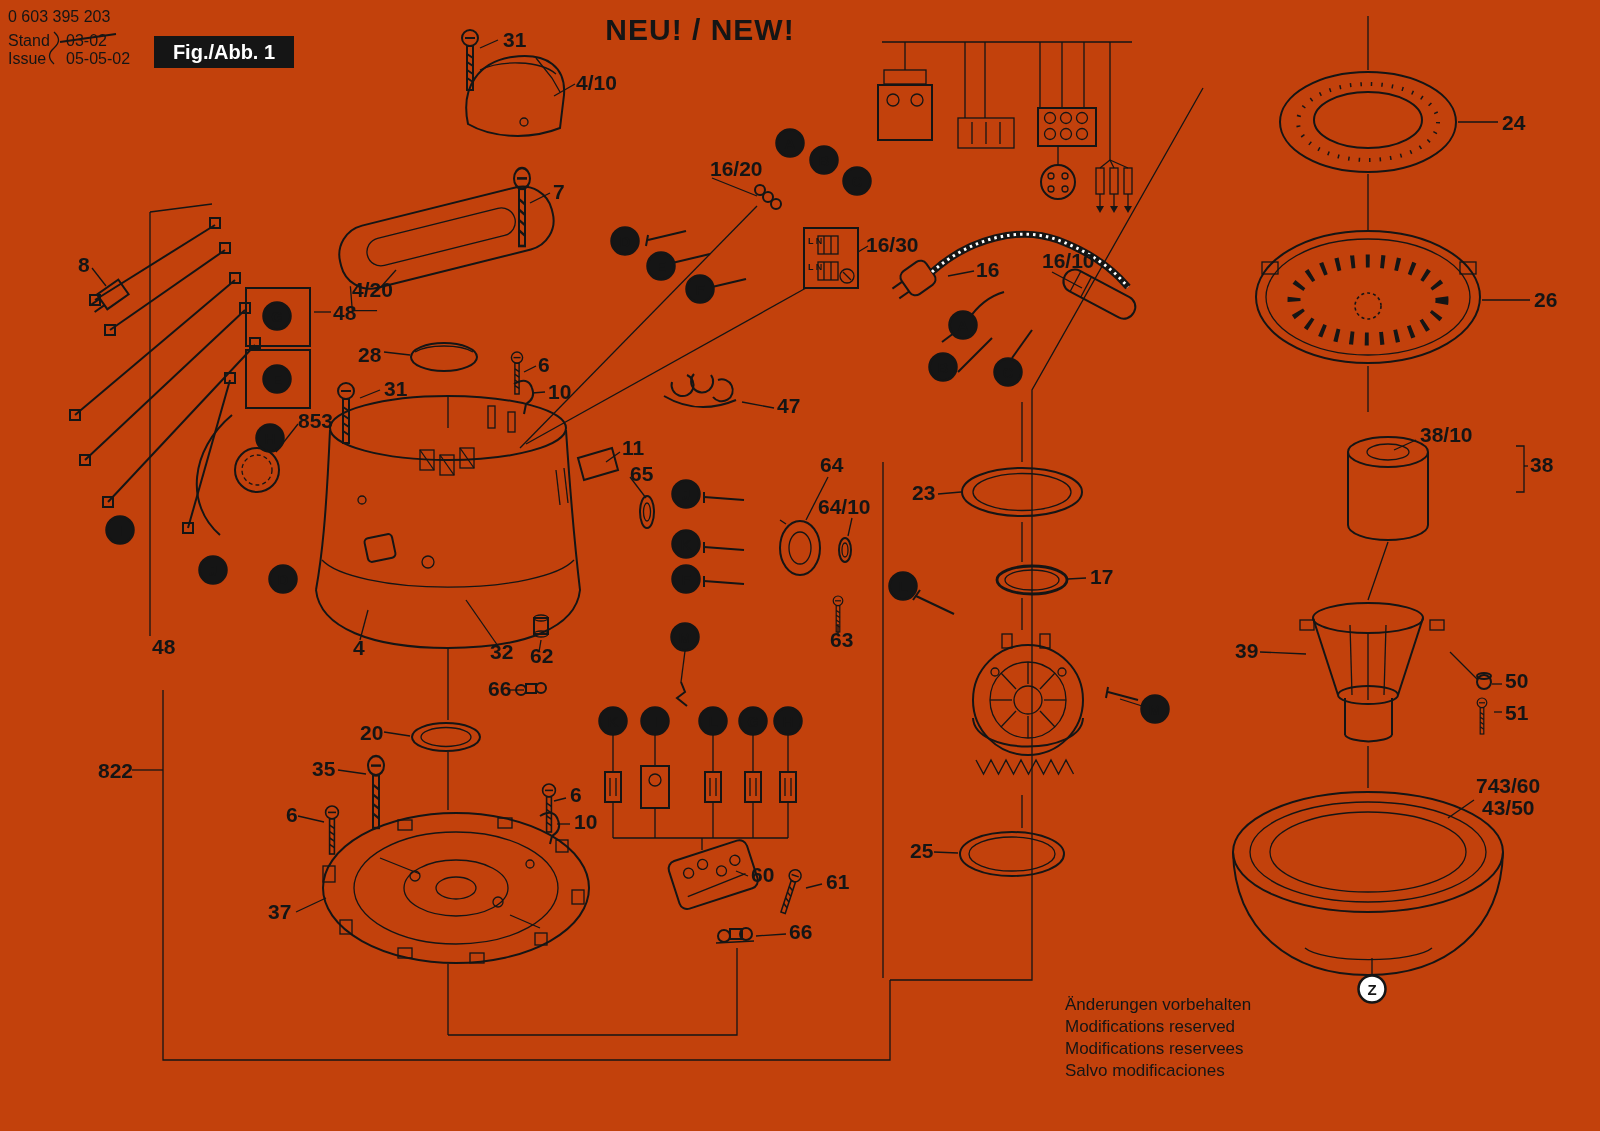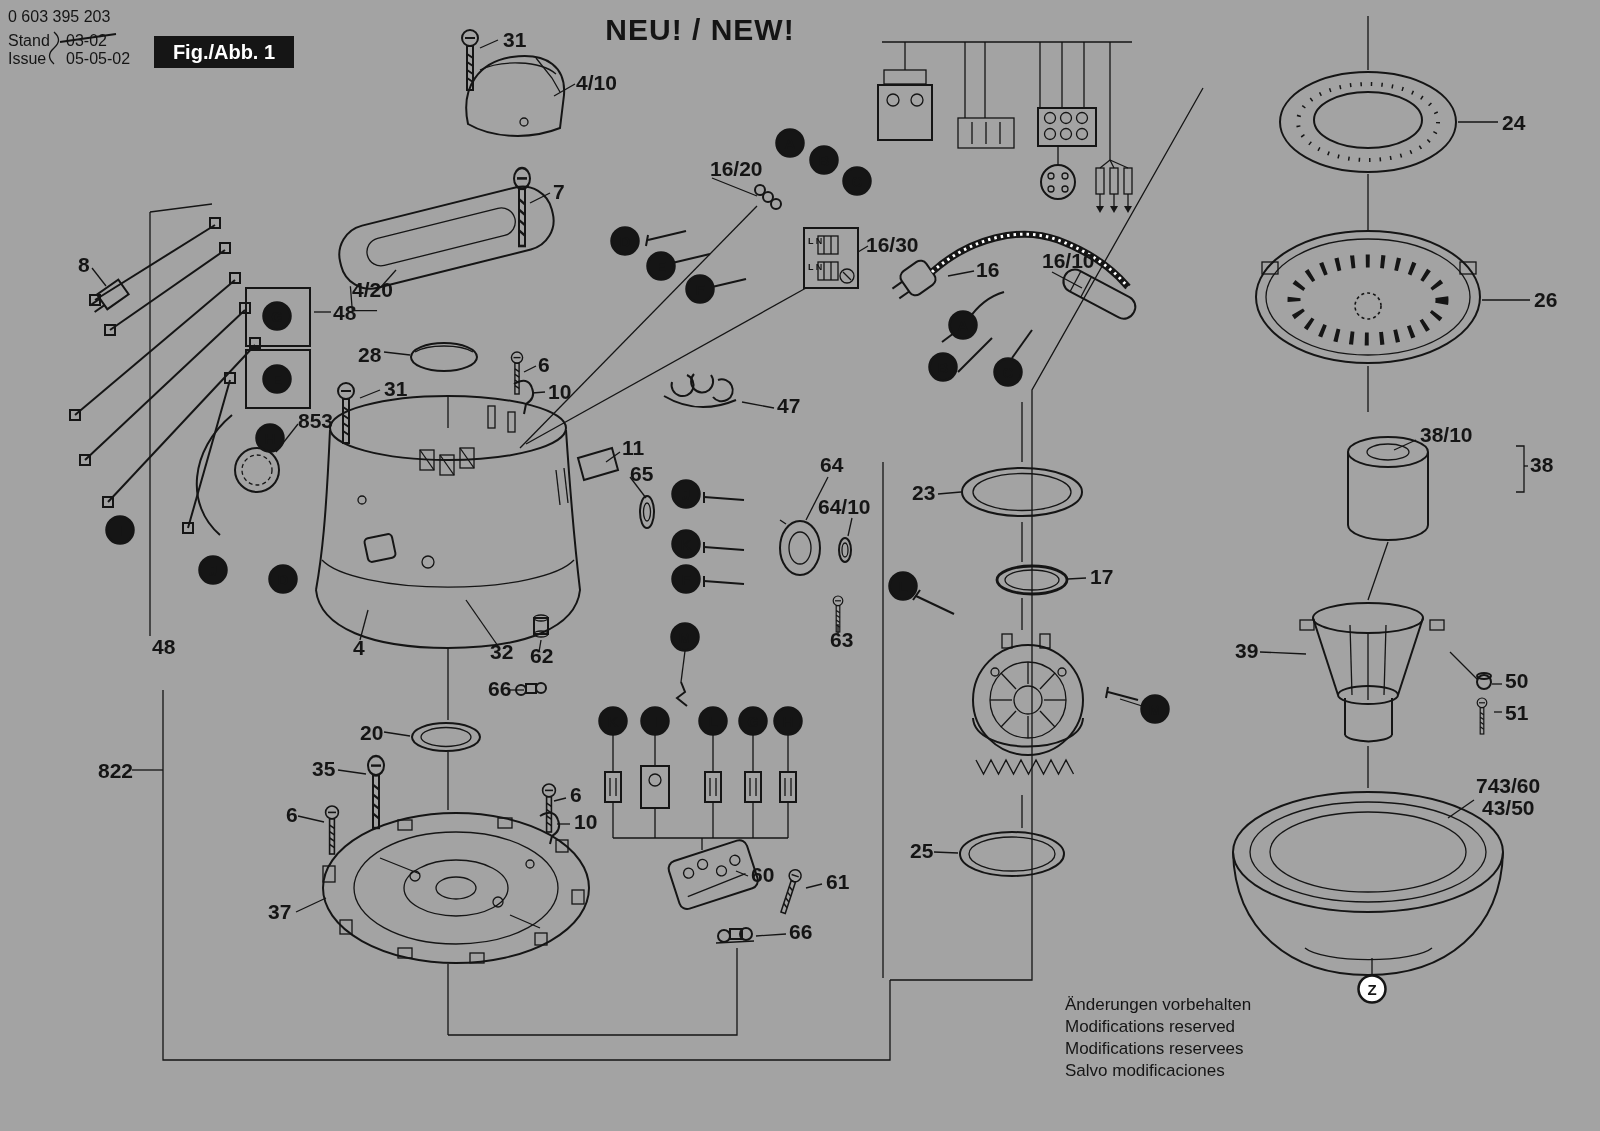--- a/index.html
+++ b/index.html
@@ -1,16 +1,16 @@
 <!DOCTYPE html>
 <html><head>
 <meta charset="utf-8">
 <style>
   html,body{margin:0;padding:0;background:#fff;}
-  .stage{position:relative;width:1600px;height:1131px;background:#a3a3a3;overflow:hidden;
+  .stage{position:relative;width:1600px;height:1131px;background:#c2410c;overflow:hidden;
          font-family:"Liberation Sans",sans-serif;}
   svg text{fill:#151515;}
   .o{fill:none;stroke:#151515;stroke-width:2;}
   .o3{fill:none;stroke:#151515;stroke-width:2.8;}
   .t{fill:none;stroke:#151515;stroke-width:1.3;}
   .f{fill:#151515;stroke:none;}
   .part-label{font:700 21px "Liberation Sans",sans-serif;}
   .callout-text{font:700 15px "Liberation Sans",sans-serif;}
   .meta{font:400 16px "Liberation Sans",sans-serif;}
   .fig-label{font:700 20px "Liberation Sans",sans-serif;fill:#fff;}

